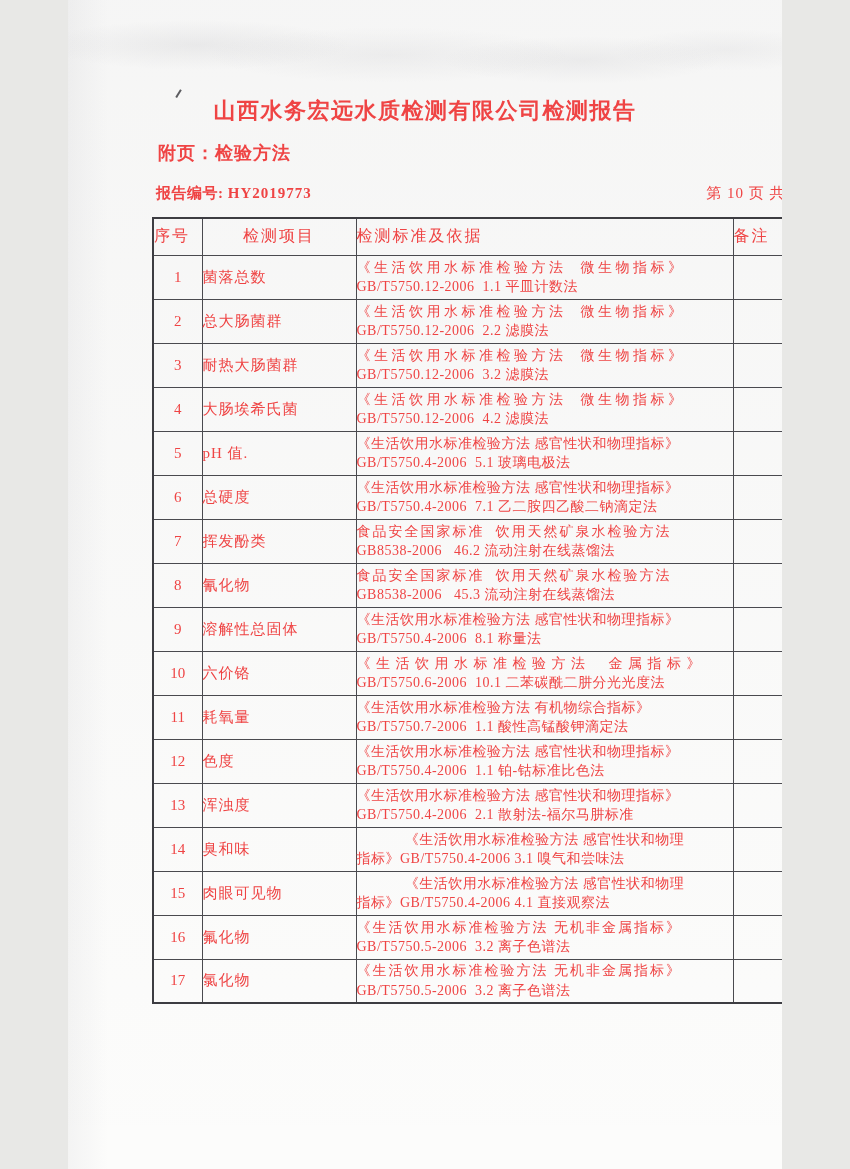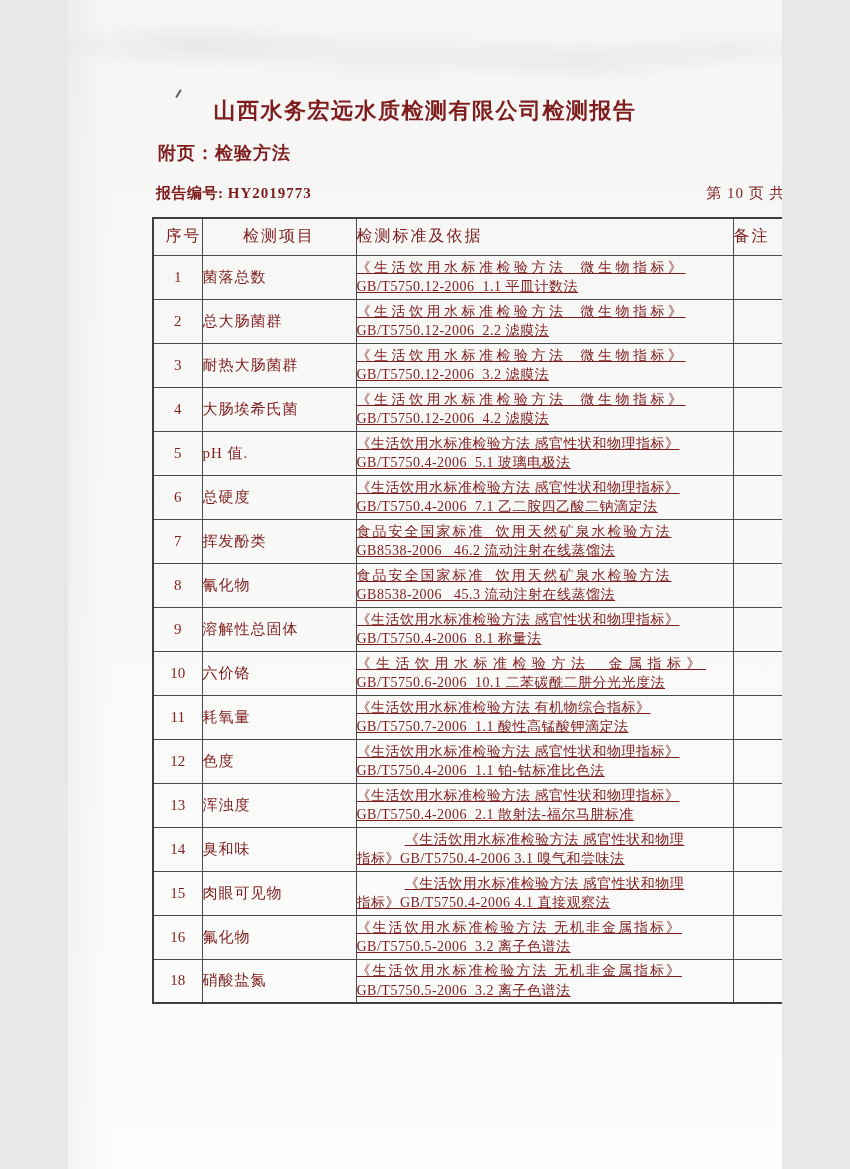--- a/index.html
+++ b/index.html
@@ -2,21 +2,21 @@
 <html><head>
 <meta charset="utf-8">
 <style>
   html,body{margin:0;padding:0;background:#e8e8e6;}
   .page{
     position:relative;
     width:714px;height:1169px;
     margin:0 auto;
     background:#fcfcfb;
     font-family:"Liberation Serif","DejaVu Serif",serif;
-    color:#7f1d1d;
+    color:#ef4444;
     overflow:hidden;
   }
   
   .scan-noise{
     position:absolute;left:0;top:0;width:100%;height:100%;
     pointer-events:none;
     background:
       radial-gradient(220px 36px at 18% 45px, rgba(120,120,130,.10), rgba(120,120,130,0) 70%),
       radial-gradient(260px 40px at 45% 55px, rgba(120,120,130,.08), rgba(120,120,130,0) 70%),
       radial-gradient(200px 34px at 72% 60px, rgba(120,120,130,.09), rgba(120,120,130,0) 70%),
@@ -59,29 +59,29 @@
     padding:0;
     vertical-align:middle;
     font-weight:normal;
   }
   col.c-no{width:49px;}
   col.c-item{width:154px;}
   col.c-std{width:377px;}
   col.c-remark{width:97px;}
   thead tr{height:37px;}
   th{font-size:16px;letter-spacing:2px;}
-  th.h-no{text-align:right;}
+  th.h-no{text-align:left;}
   th.h-item{text-align:center;}
   th.h-std{text-align:left;padding-left:10px;}
   th.h-remark{text-align:left;}
   tbody tr{height:44px;}
   tbody tr[data-lines="1"]{height:29px;}
   td.no-cell{text-align:center;font-size:15px;}
   td.item-cell{text-align:left;font-size:15px;letter-spacing:1px;}
-  td.std-cell{padding:2px 4px 2px 7px;text-decoration:underline;}
+  td.std-cell{padding:2px 4px 2px 7px;}
   .std-line{
     font-size:14px;line-height:19.5px;
     white-space:pre-wrap;
     letter-spacing:.5px;
   }
   .std-line.wide{letter-spacing:3.5px;}
   .std-line.wide2{letter-spacing:5.5px;}
   .std-line.wide-sm{letter-spacing:2px;}
   .std-line.center{text-align:center;letter-spacing:.5px;}
   .corner-tick{
@@ -262,22 +262,22 @@
         <tr data-lines="2">
           <td class="no-cell">16</td>
           <td class="item-cell">氟化物</td>
           <td class="std-cell">
             <div class="std-line wide-sm">《生活饮用水标准检验方法 无机非金属指标》</div>
             <div class="std-line plain">GB/T5750.5-2006  3.2 离子色谱法</div>
           </td>
           <td class="remark-cell"></td>
         </tr>
         <tr data-lines="2">
-          <td class="no-cell">18</td>
-          <td class="item-cell">硝酸盐氮</td>
+          <td class="no-cell">17</td>
+          <td class="item-cell">氯化物</td>
           <td class="std-cell">
             <div class="std-line wide-sm">《生活饮用水标准检验方法 无机非金属指标》</div>
             <div class="std-line plain">GB/T5750.5-2006  3.2 离子色谱法</div>
           </td>
           <td class="remark-cell"></td>
         </tr>
       </tbody>
   </table>
 
   <svg class="red-marks" width="850" height="1169" viewBox="0 0 850 1169">

